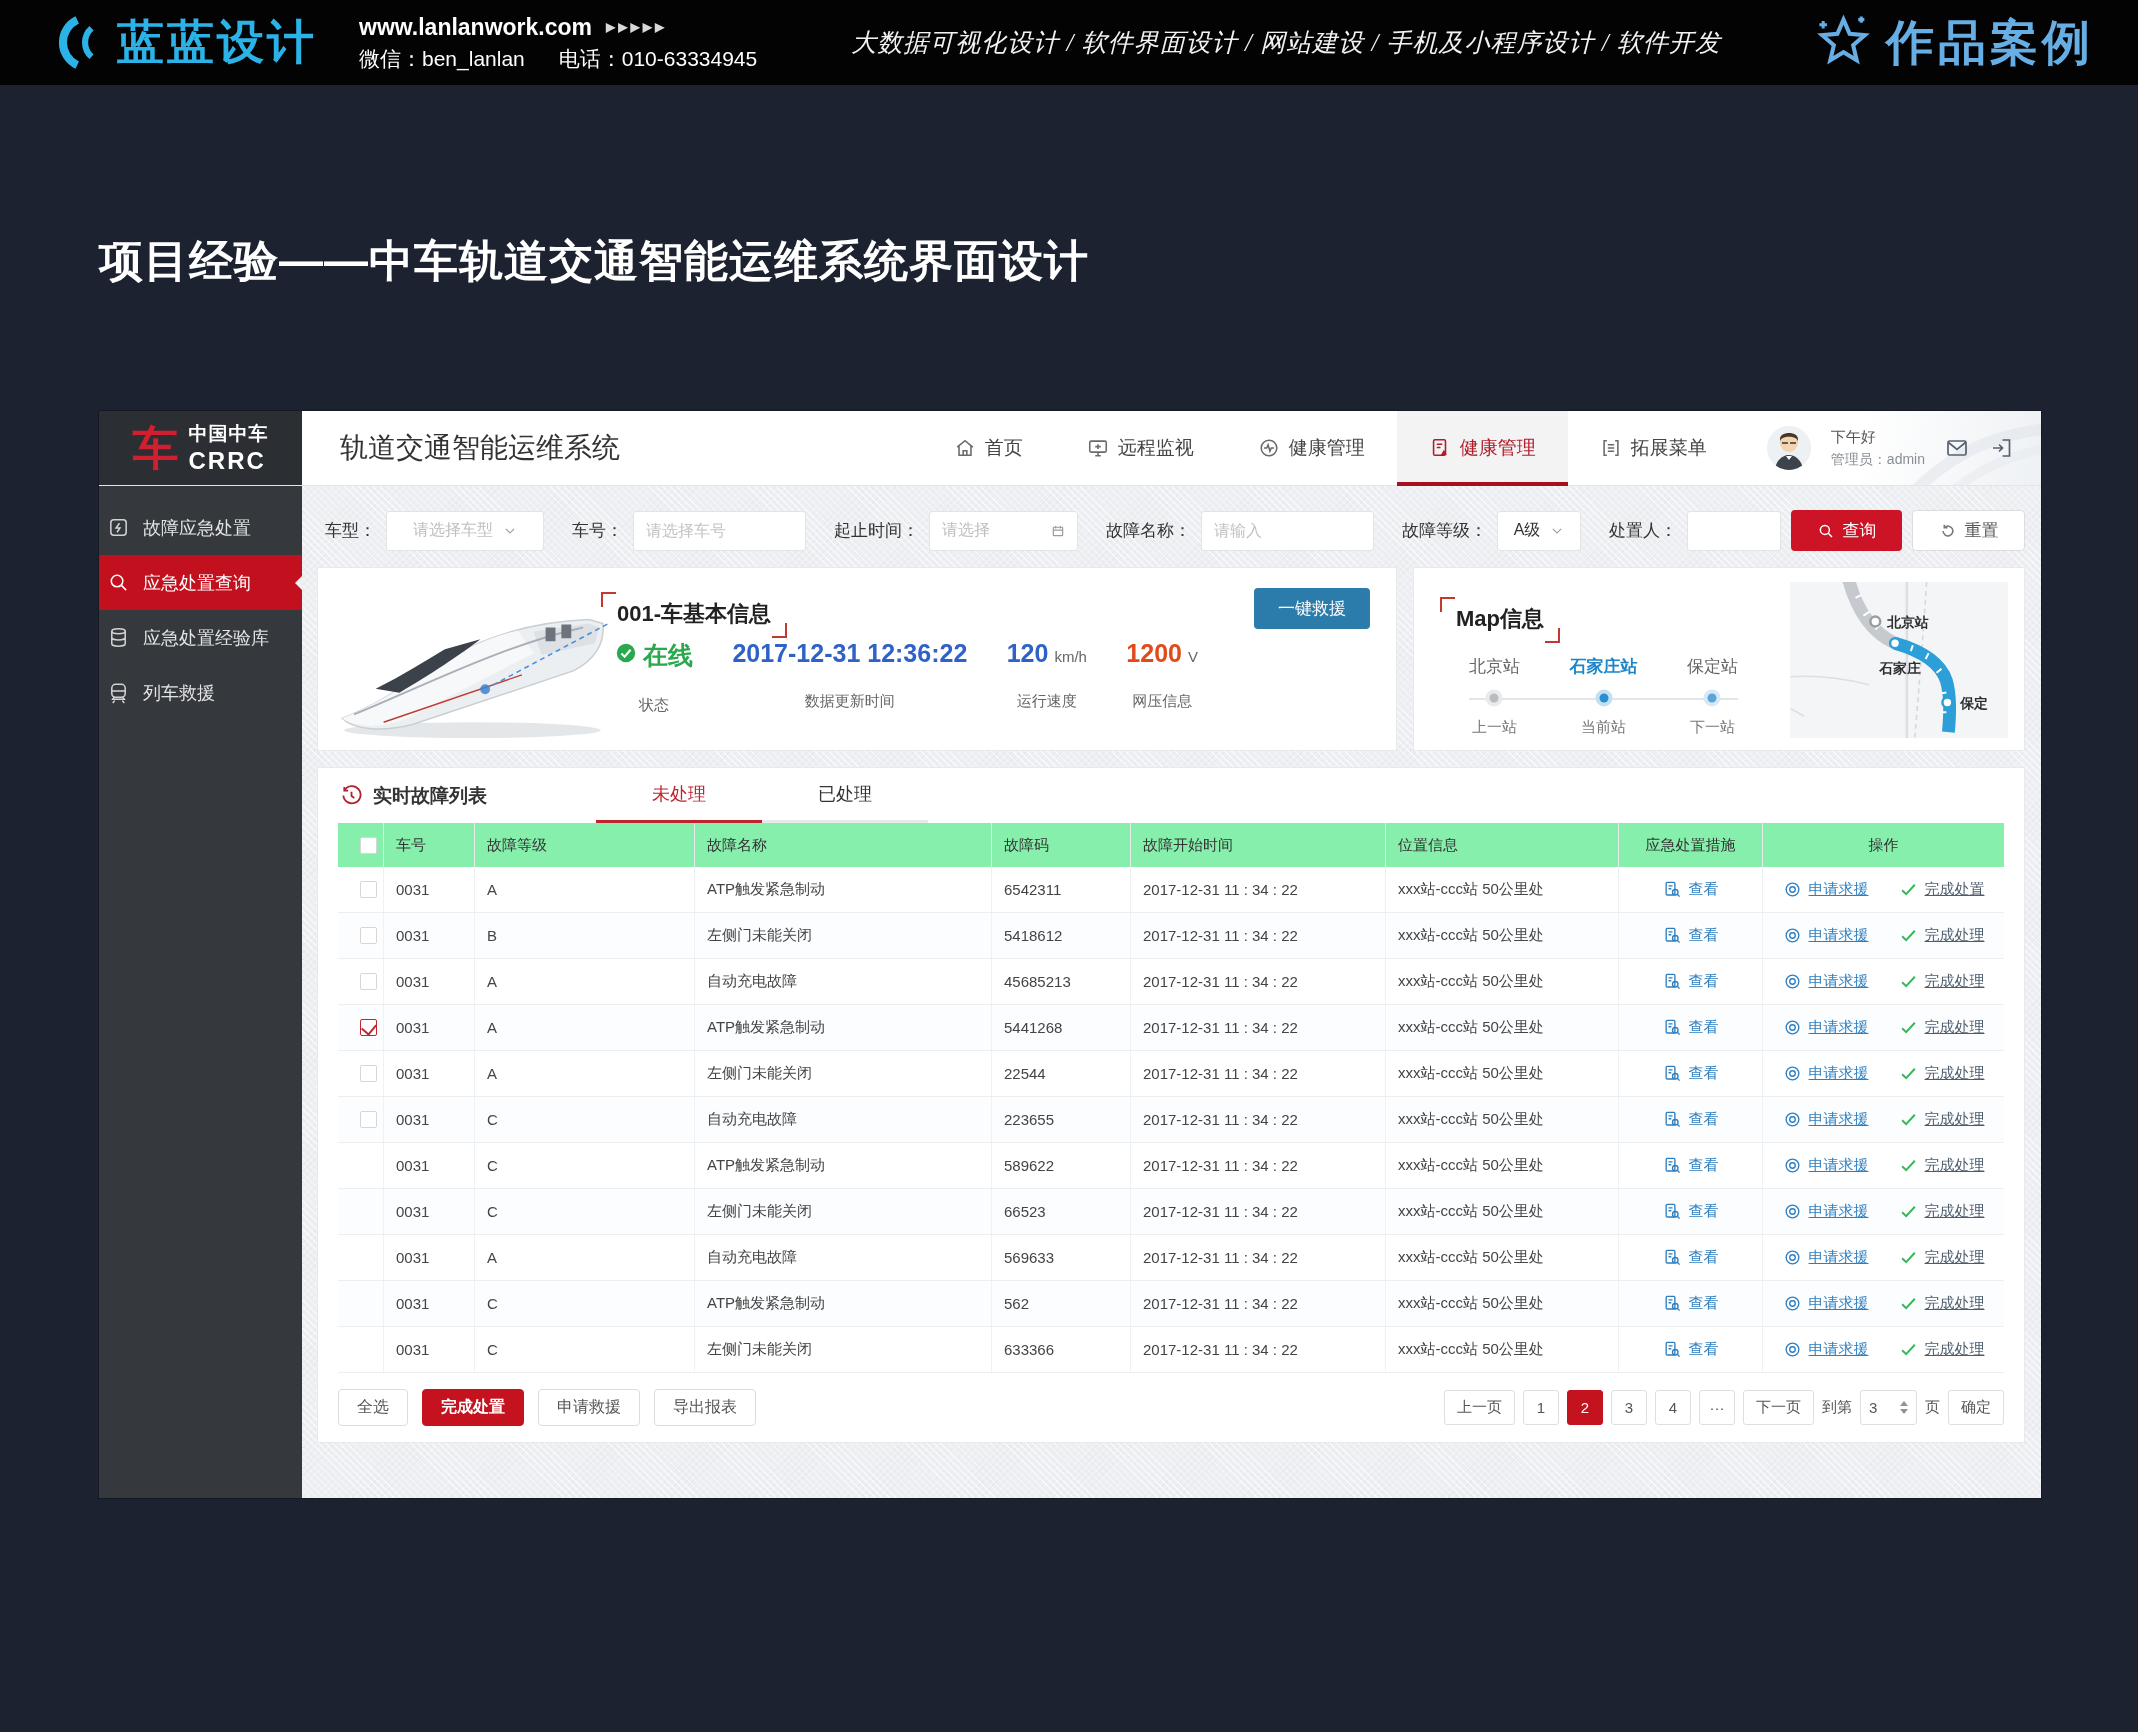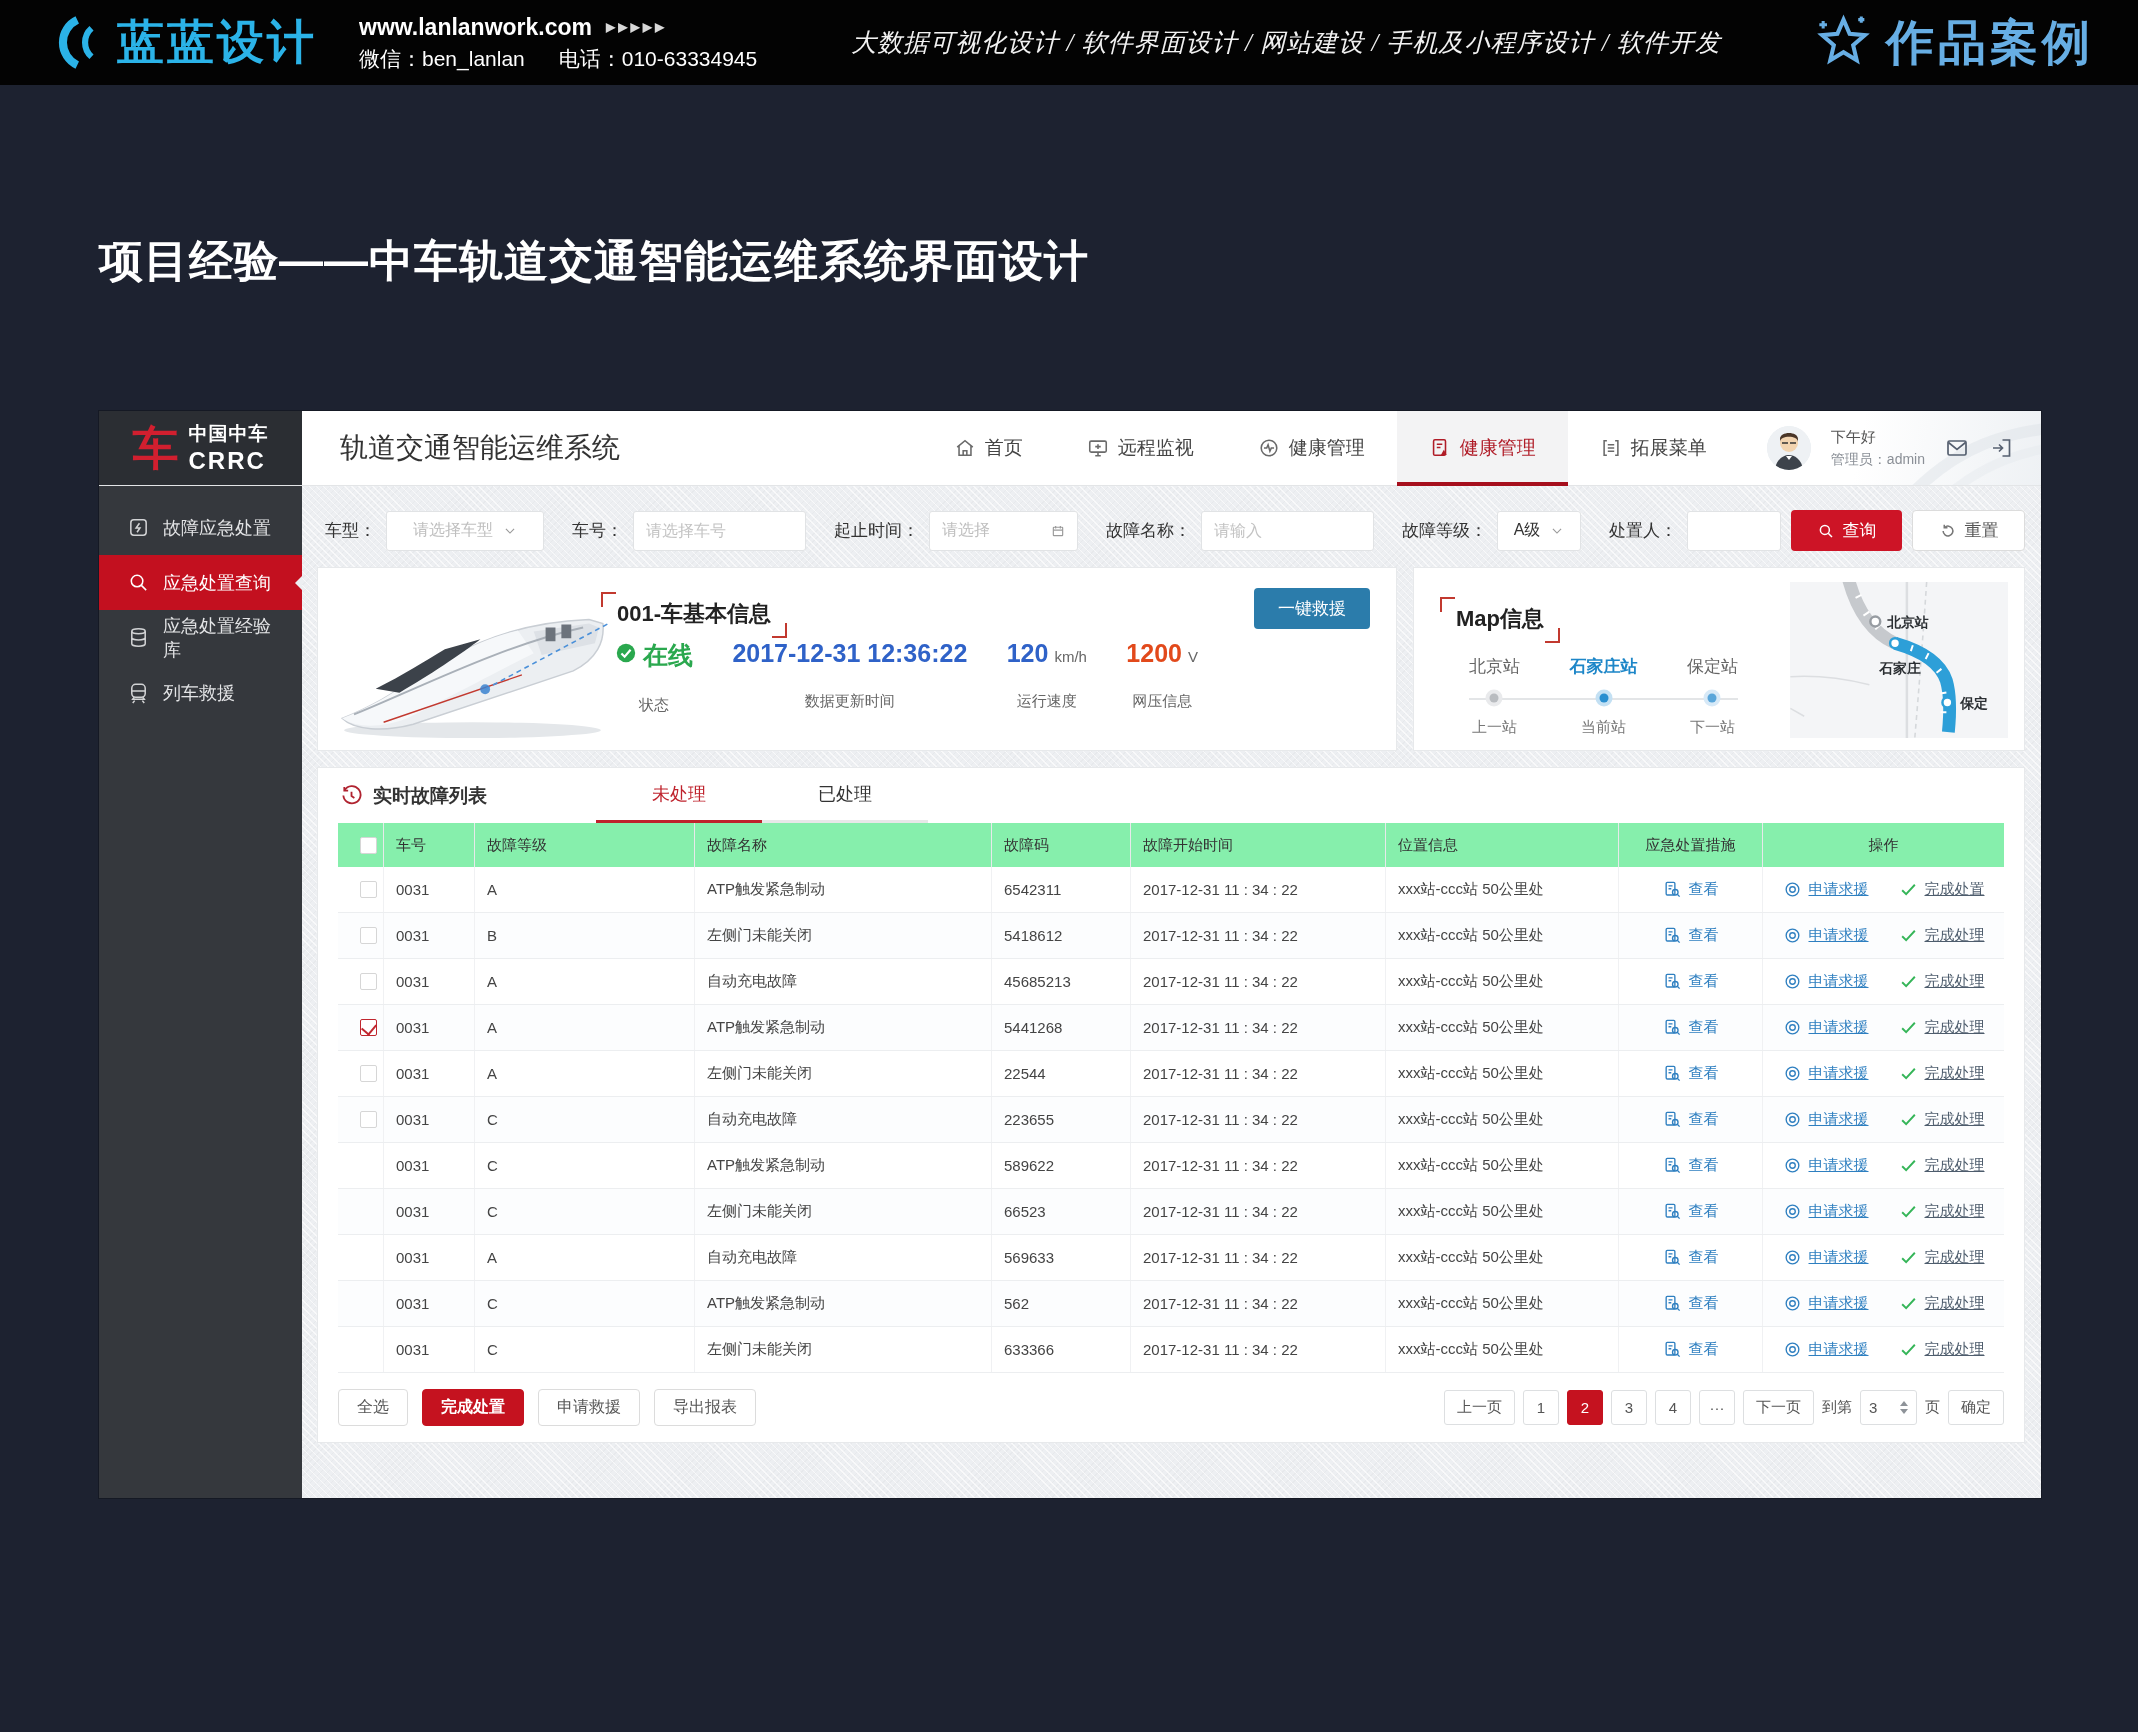--- a/index.html
+++ b/index.html
@@ -41,21 +41,21 @@
   .user-area .wm{position:absolute;inset:0;opacity:.5;pointer-events:none}
   .avatar{width:44px;height:44px;border-radius:50%;overflow:hidden;background:#e9edf1;flex:0 0 auto;position:relative;z-index:1}
   .user-text{line-height:1.5;position:relative;z-index:1}
   .user-text .greet{font-size:15px;color:#555}
   .user-text .role{font-size:14px;color:#8a8f96}
   .hd-ic{width:24px;height:24px;stroke:#566070;fill:none;stroke-width:1.7;position:relative;z-index:1}
 
   .app-body{flex:1;display:flex;min-height:0}
   
   .sidebar{width:203px;background:#35383d;padding-top:14px;flex:0 0 auto}
-  .side-item{height:55px;display:flex;align-items:center;gap:13px;padding:0 28px;color:#e3e4e6;font-size:18px;cursor:pointer;position:relative}
+  .side-item{height:55px;display:flex;align-items:center;gap:13px;padding:0 8px;color:#e3e4e6;font-size:18px;cursor:pointer;position:relative}
   .side-item svg{width:23px;height:23px;stroke:#d2d3d5;fill:none;stroke-width:1.6;flex:0 0 auto}
   .side-item.active{background:#c3101f;color:#fff}
   .side-item.active svg{stroke:#fff}
   .side-item.active::after{content:"";position:absolute;right:0;top:50%;transform:translateY(-50%);border:7px solid transparent;border-right-color:#edeff2}
 
   
   .main{flex:1;padding:14px 16px 0 15px;min-width:0;
     background-color:#edeff2;
     background-image:repeating-linear-gradient(45deg,rgba(255,255,255,.65) 0 1px,transparent 1px 5px),
                      repeating-linear-gradient(135deg,rgba(0,0,0,.022) 0 1px,transparent 1px 5px)}

